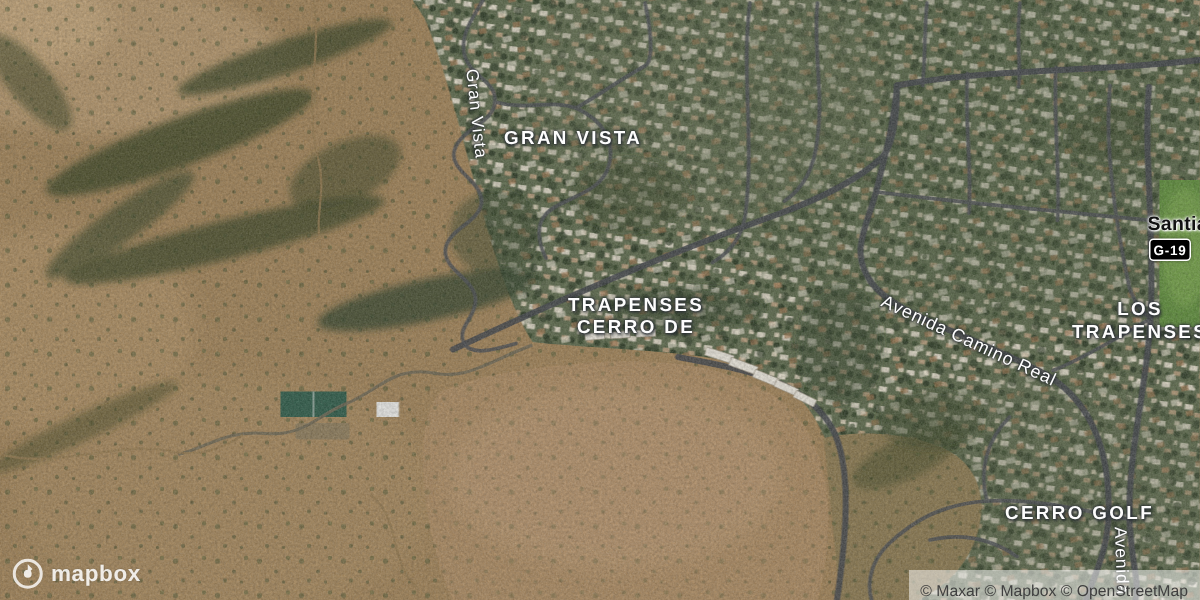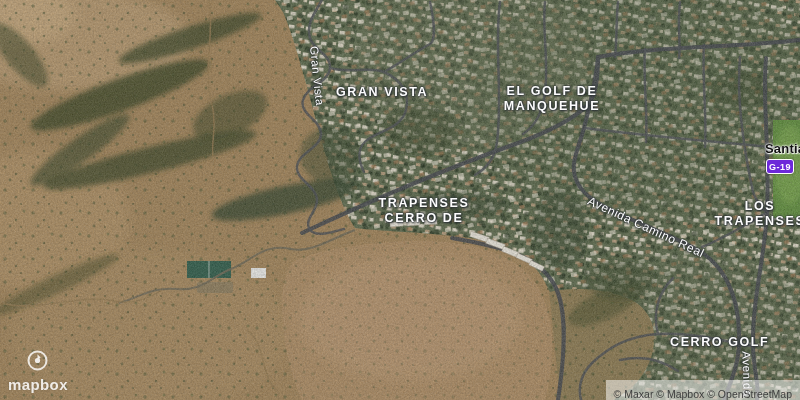--- a/index.html
+++ b/index.html
@@ -23,36 +23,36 @@
     text-shadow:0 0 1px rgba(40,44,48,.95),0 0 2px rgba(40,44,48,.9),
                 0 1px 2px rgba(40,44,48,.85);
   }
   .city{
     color:#121212;font-size:13px;font-weight:700;letter-spacing:.2px;
     text-shadow:0 0 1px #fff,0 0 2px #fff,0 0 3px rgba(255,255,255,.95),
                 1px 1px 1px rgba(255,255,255,.9);
   }
   .shield{
     position:absolute;left:766px;top:159px;width:28px;height:15px;
-    background:#6d28d9;border:1.5px solid #fff;border-radius:3px;
+    background:#000000;border:1.5px solid #fff;border-radius:3px;
     box-sizing:border-box;display:flex;align-items:center;justify-content:center;
     color:#fff;font-size:9px;font-weight:700;letter-spacing:.5px;
     box-shadow:0 0 2px rgba(0,0,0,.4);
   }
 
   
   .attribution{
     position:absolute;right:0;bottom:0;height:20px;
     background:rgba(255,255,255,.5);
     display:flex;align-items:flex-end;padding:0 8px 0 8px;
     font-size:10.5px;color:#404040;letter-spacing:0px;
   }
   .logo{
     position:absolute;left:8px;bottom:7px;display:flex;align-items:center;gap:5px;
-    opacity:.85;cursor:pointer;flex-direction:column;
+    opacity:.85;cursor:pointer;
   }
   .logo .word{
     color:#fff;font-size:15px;font-weight:700;letter-spacing:.4px;
     text-shadow:0 0 2px rgba(0,0,0,.25);
   }
 </style>
 </head>
 <body>
 
 <div id="stage">
@@ -192,24 +192,20 @@
     </g>
 
     <rect width="800" height="400" filter="url(#gd)" opacity=".22"></rect>
     <rect width="800" height="400" filter="url(#gl)" opacity=".15"></rect>
   </svg>
 
   <div class="lbl street" style="left:317px;top:76px;transform:translate(-50%,-50%) rotate(84deg);">Gran Vista</div>
 
   <div class="lbl place" style="left:336px;top:85px;">GRAN VISTA</div>
 
-  <div class="lbl place" style="left:498px;top:84px;width:108px;">
-    <span class="ln">EL GOLF DE</span>
-    <span class="ln">MANQUEHUE</span>
-  </div>
 
   <div class="lbl place" style="left:368px;top:196px;width:112px;">
     <span class="ln">TRAPENSES</span>
     <span class="ln">CERRO DE</span>
   </div>
 
   <div class="lbl street" style="left:646px;top:227px;transform:translate(-50%,-50%) rotate(25deg);font-size:12px;">Avenida Camino Real</div>
 
   <div class="lbl city" style="left:765px;top:141px;">Santiago</div>
 

